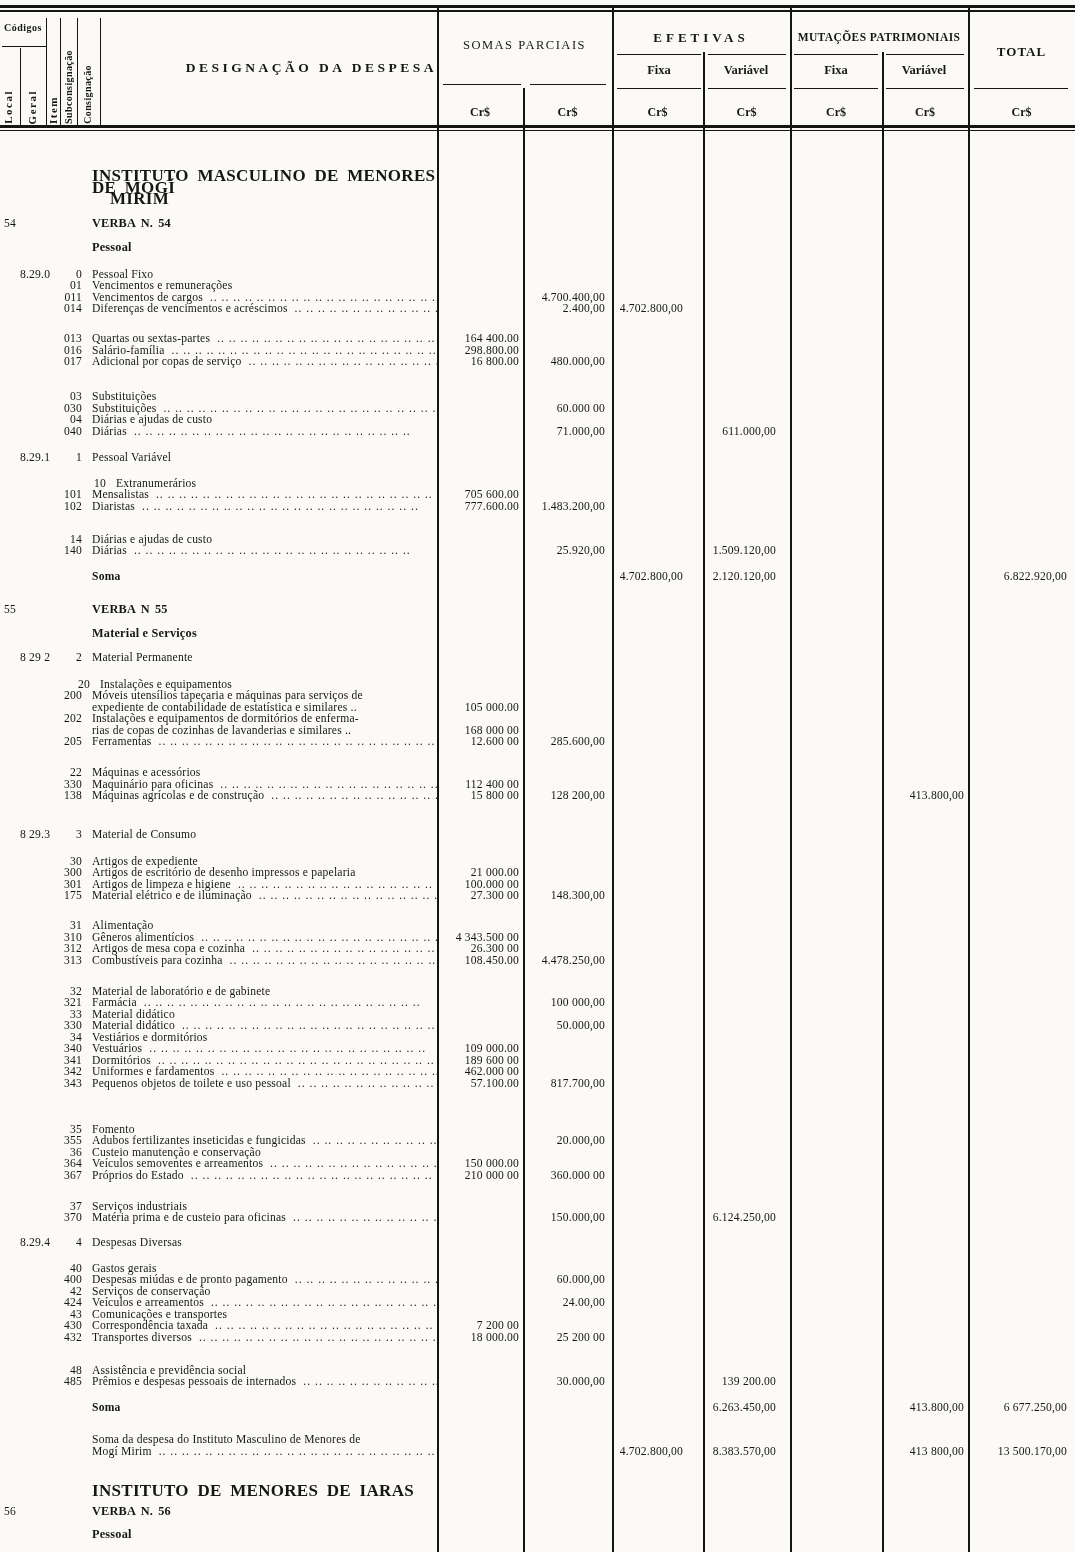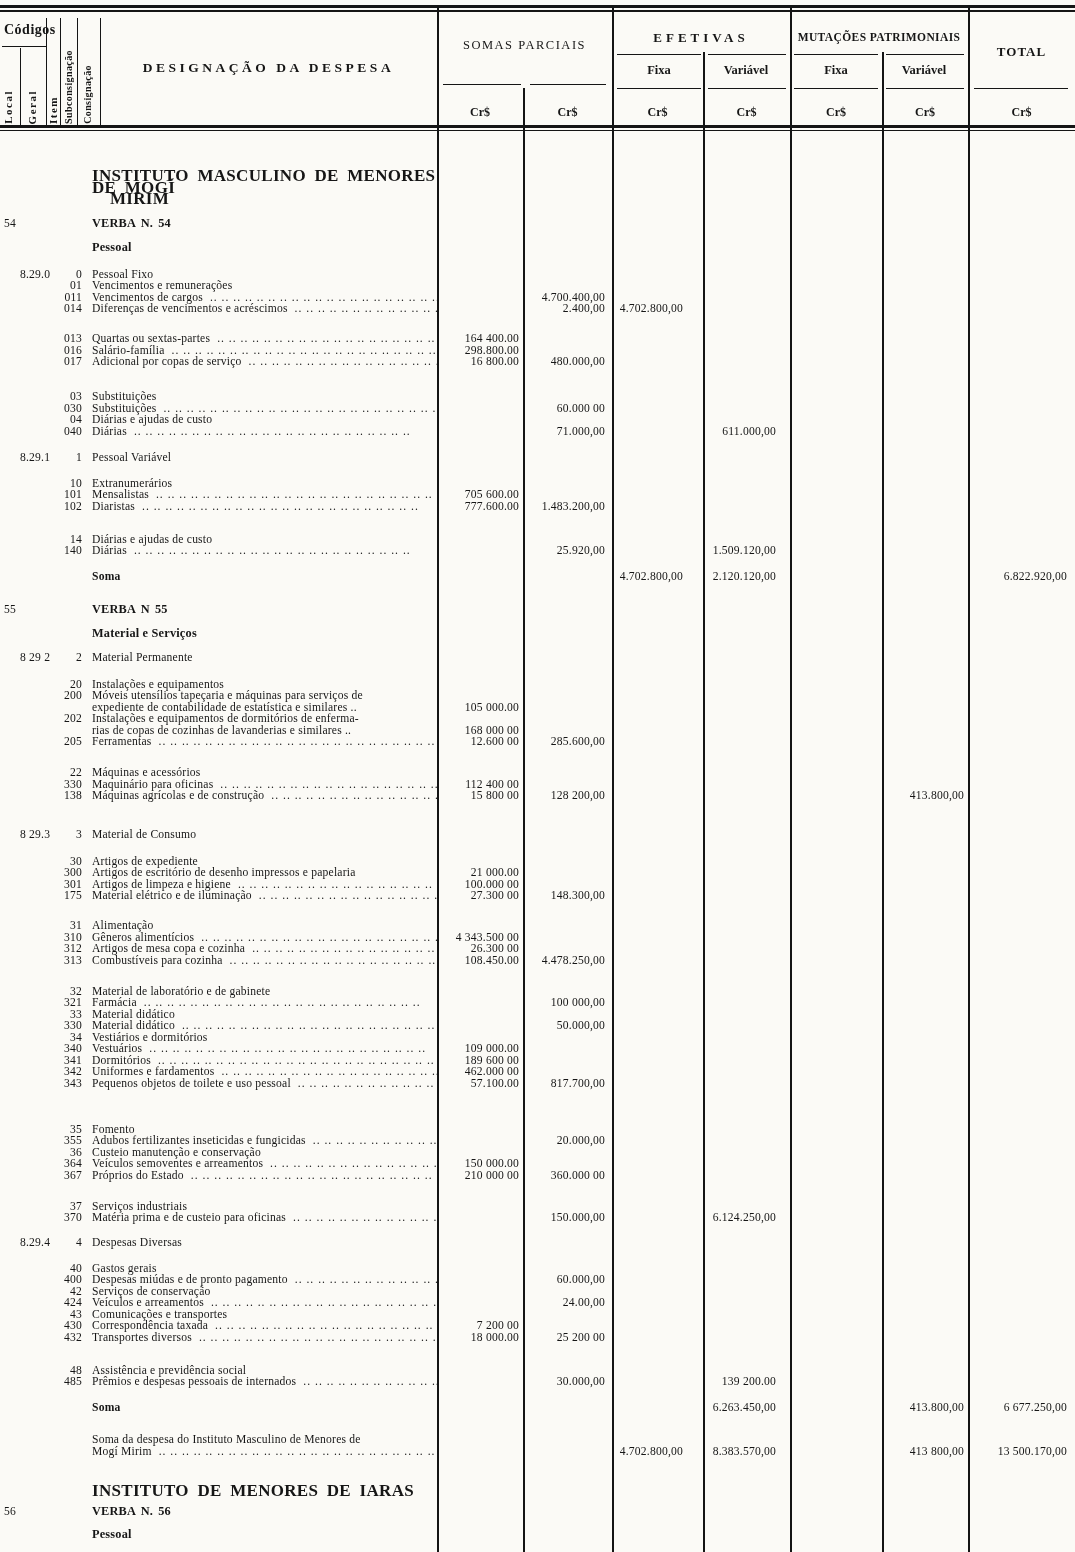--- a/index.html
+++ b/index.html
@@ -9,22 +9,22 @@
     margin:0 auto;
     background:#fbfaf6;
     color:#161616;
     font-family:"Liberation Serif","DejaVu Serif",serif;
     overflow:hidden;
   }
   
   .hdr{position:absolute;left:0;top:0;width:1075px;height:132px;}
   .hline{position:absolute;background:#151515;}
   .hdr-text{position:absolute;white-space:nowrap;}
-  .codigos{left:4px;top:22px;font-weight:bold;font-size:14px;letter-spacing:.5px;}
-  .designacao{left:100px;width:337px;top:60px;text-align:center;font-weight:bold;font-size:13.5px;letter-spacing:3.5px;}
+  .codigos{left:4px;top:22px;font-weight:bold;font-size:10px;letter-spacing:.5px;}
+  .designacao{left:100px;width:337px;top:60px;text-align:right;font-weight:bold;font-size:13.5px;letter-spacing:3.5px;}
   .somas{left:437px;width:175px;top:38px;text-align:center;font-size:12.5px;letter-spacing:1.5px;}
   .efetivas{left:612px;width:178px;top:30px;text-align:center;font-weight:bold;font-size:13px;letter-spacing:4px;}
   .mutacoes{left:790px;width:178px;top:31px;text-align:center;font-weight:bold;font-size:11.5px;letter-spacing:.4px;}
   .totalh{left:968px;width:107px;top:44px;text-align:center;font-weight:bold;font-size:13px;letter-spacing:1px;}
   .sub{font-weight:bold;font-size:12.5px;text-align:center;}
   .crh{font-weight:bold;font-size:12px;text-align:center;}
   .vlab{
     position:absolute;bottom:8px;
     writing-mode:vertical-rl;transform:rotate(180deg);
     font-weight:bold;font-size:11px;letter-spacing:1.5px;white-space:nowrap;
@@ -407,21 +407,21 @@
           </span>
         </span>
         <span class="num pr1"></span>
         <span class="num pr2"></span>
         <span class="num pr3"></span>
         <span class="num pr4"></span>
         <span class="num pr5"></span>
         <span class="num pr6"></span>
         <span class="num pr7"></span>
       </div>
-      <div class="trow t-grp" style="margin-top: 14px;">
+      <div class="trow t-grp" style="margin-top: 14px; margin-left: 24px;">
         <span class="cl"></span>
         <span class="cg"></span>
         <span class="cc">10</span>
         <span class="la">
           <span class="laline">
             <span class="">Extranumerários</span>
           </span>
         </span>
         <span class="num pr1"></span>
         <span class="num pr2"></span>
@@ -602,21 +602,21 @@
           </span>
         </span>
         <span class="num pr1"></span>
         <span class="num pr2"></span>
         <span class="num pr3"></span>
         <span class="num pr4"></span>
         <span class="num pr5"></span>
         <span class="num pr6"></span>
         <span class="num pr7"></span>
       </div>
-      <div class="trow t-grp" style="margin-top: 15px;">
+      <div class="trow t-grp" style="margin-top: 15px; margin-left: 8px;">
         <span class="cl"></span>
         <span class="cg"></span>
         <span class="cc">20</span>
         <span class="la">
           <span class="laline">
             <span class="">Instalações e equipamentos</span>
           </span>
         </span>
         <span class="num pr1"></span>
         <span class="num pr2"></span>

